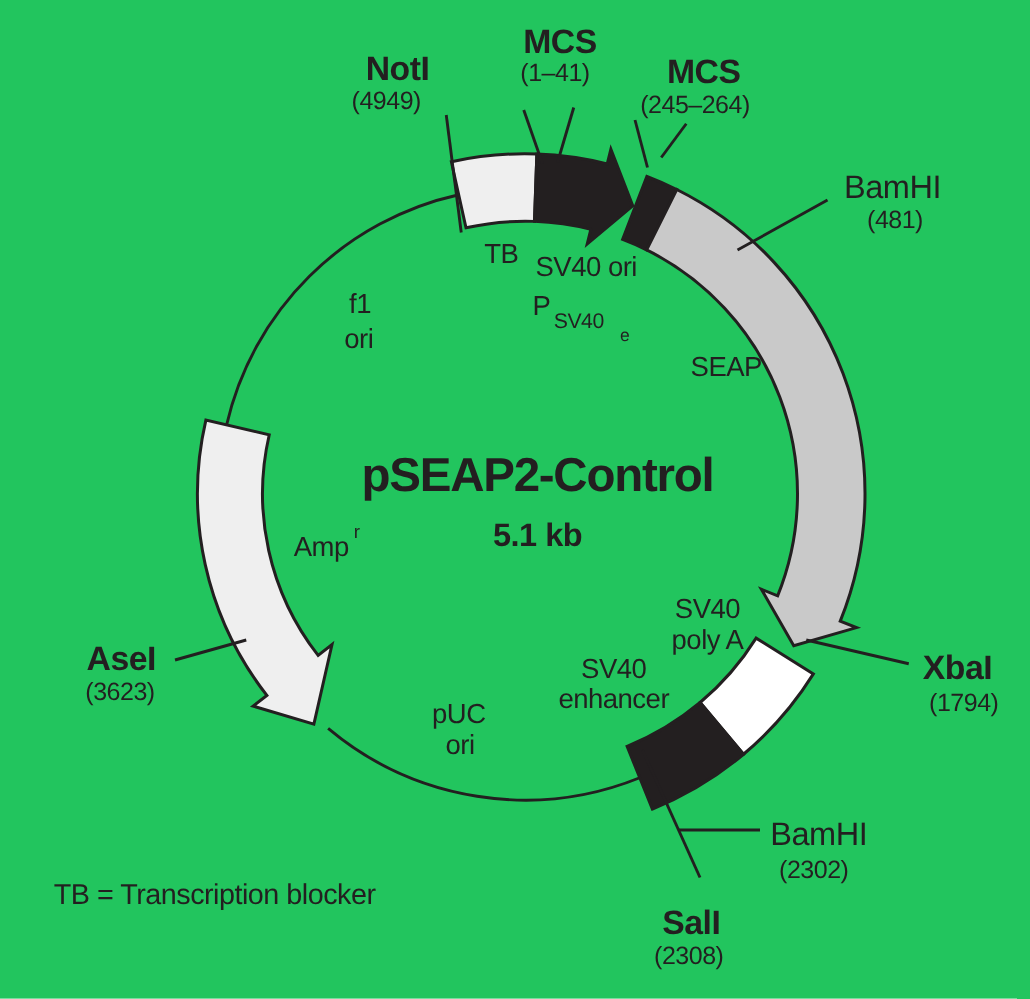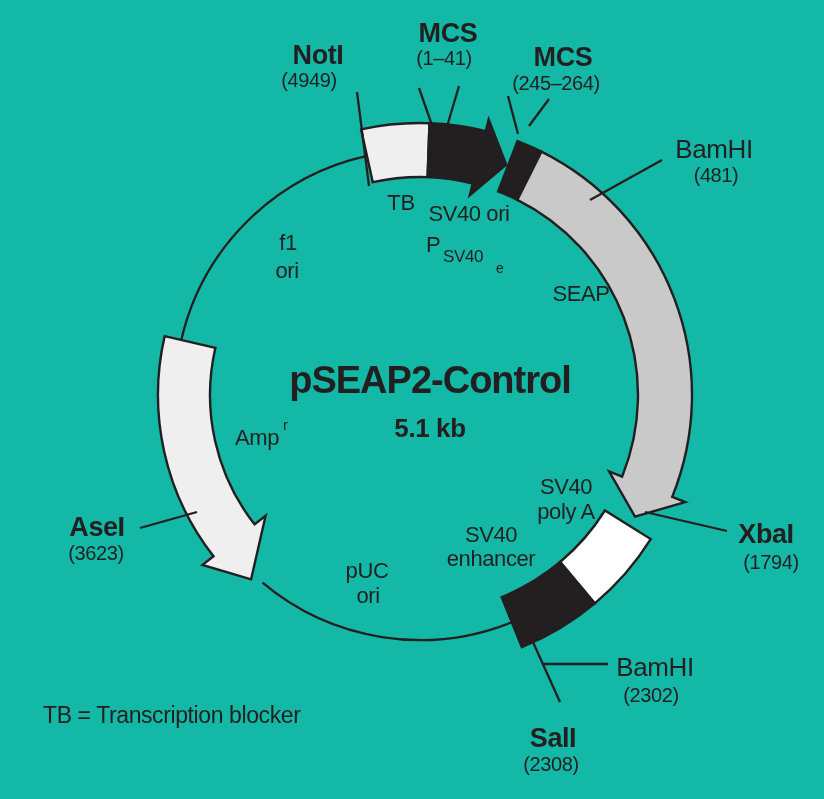--- a/index.html
+++ b/index.html
@@ -4,21 +4,21 @@
 <style>
   html, body {
     margin: 0;
     padding: 0;
     background: #ffffff;
   }
   .stage {
     position: relative;
     width: 824px;
     height: 799px;
-    background: #14b8a6;
+    background: #22c55e;
     overflow: hidden;
   }
   svg {
     display: block;
     font-family: "Liberation Sans", sans-serif;
   }
   .seg {
     stroke: #231f20;
     stroke-width: 2.4;
     stroke-linejoin: miter;

